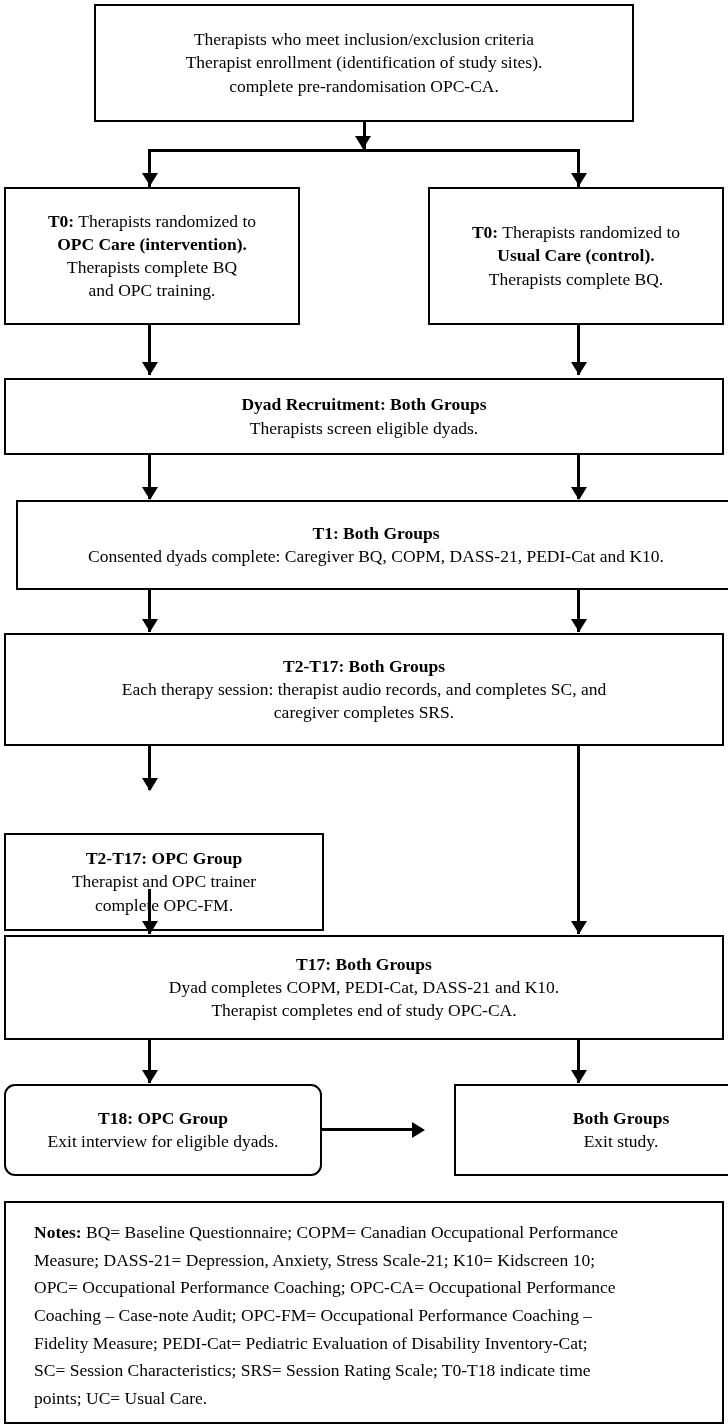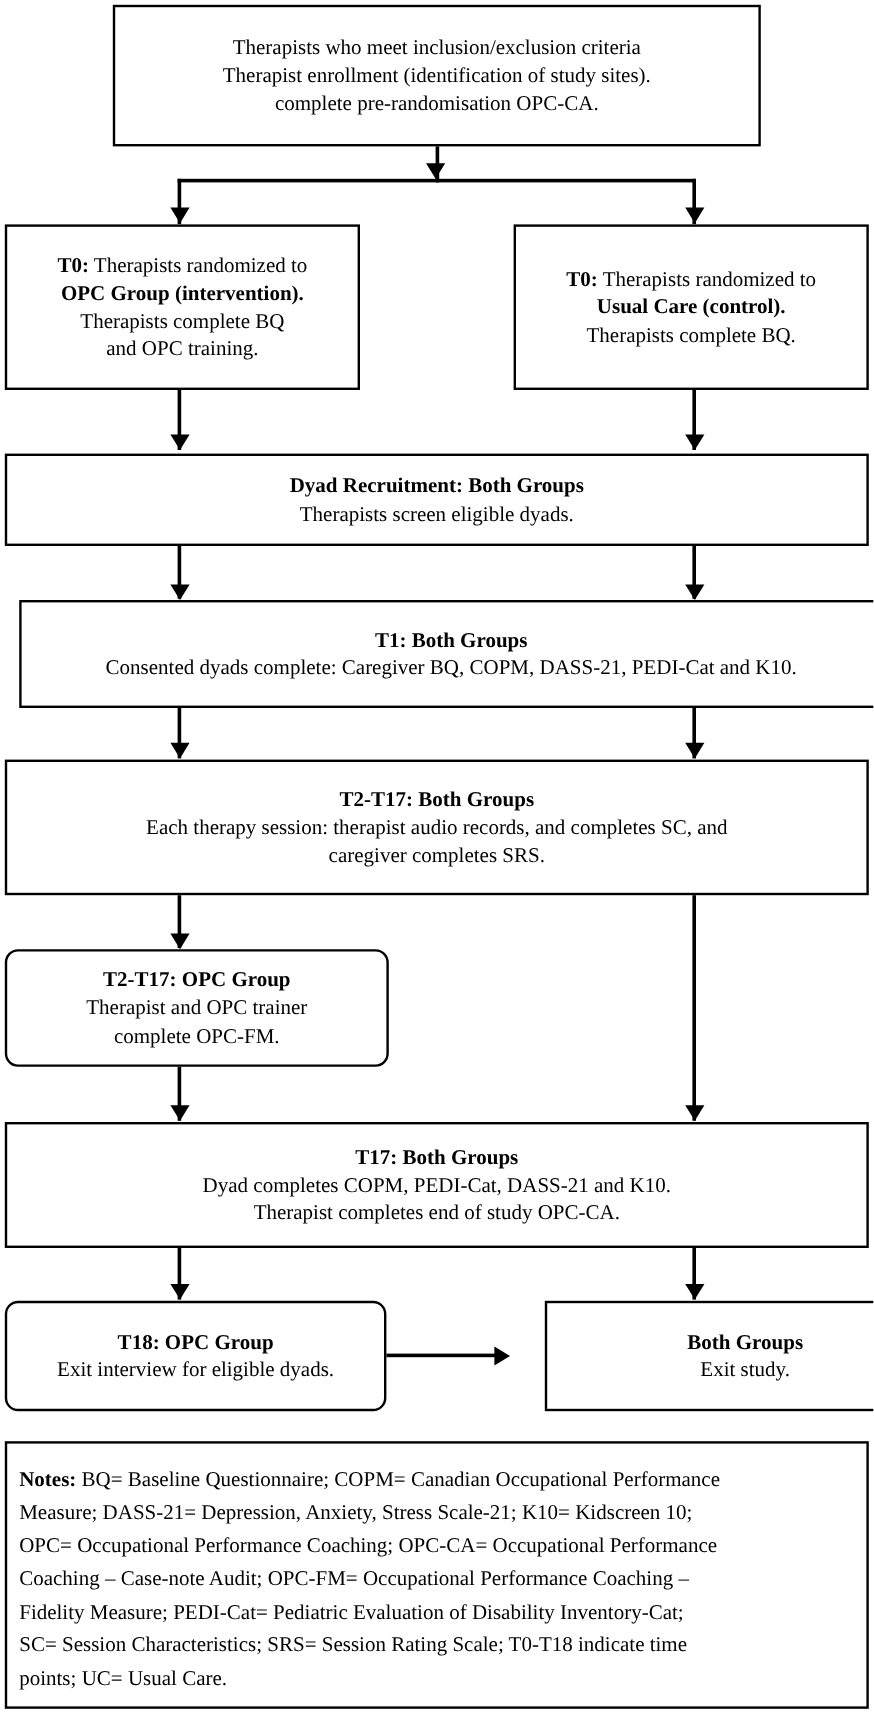--- a/index.html
+++ b/index.html
@@ -65,21 +65,21 @@
   
   #notes {
     position: absolute;
     left: 4px;
     top: 1201px;
     width: 720px;
     height: 223px;
     box-sizing: border-box;
     border: 2.5px solid #000000;
     background: #ffffff;
-    padding: 16px 14px 10px 10px;
+    padding: 16px 14px 10px 28px;
     font-size: 17.5px;
     line-height: 1.58;
     text-align: left;
   }
   #notes .nline { display: block; white-space: nowrap; }
 </style>
 </head>
 <body>
 
 <div id="page">
@@ -94,21 +94,21 @@
   <div class="arrowdown" style="left:355px; top:136px;"></div>
 
   <div class="hline" style="left:148px; top:149px; width:432px;"></div>
   <div class="vline" style="left:148px; top:149px; height:38px;"></div>
   <div class="arrowdown" style="left:141.5px; top:173px;"></div>
   <div class="vline" style="left:577px; top:149px; height:38px;"></div>
   <div class="arrowdown" style="left:570.5px; top:173px;"></div>
 
   <div class="box" style="left:4px; top:187px; width:296px; height:138px;">
     <span class="ln"><b class="bold">T0:</b><span> Therapists randomized to</span></span>
-    <span class="ln bold">OPC Group (intervention).</span>
+    <span class="ln bold">OPC Care (intervention).</span>
     <span class="ln">Therapists complete BQ</span>
     <span class="ln">and OPC training.</span>
   </div>
 
   <div class="box" style="left:428px; top:187px; width:296px; height:138px;">
     <span class="ln"><b class="bold">T0:</b><span> Therapists randomized to</span></span>
     <span class="ln bold">Usual Care (control).</span>
     <span class="ln">Therapists complete BQ.</span>
   </div>
 
@@ -142,21 +142,21 @@
     <span class="ln">Each therapy session: therapist audio records, and completes SC, and</span>
     <span class="ln">caregiver completes SRS.</span>
   </div>
 
   <div class="vline" style="left:148px; top:746px; height:44px;"></div>
   <div class="arrowdown" style="left:141.5px; top:778px;"></div>
 
   <div class="vline" style="left:577px; top:746px; height:188px;"></div>
   <div class="arrowdown" style="left:570.5px; top:921px;"></div>
 
-  <div class="box" style="left:4px; top:791px; width:320px; height:98px;border-radius:11px;">
+  <div class="box" style="left:4px; top:833px; width:320px; height:98px;">
     <span class="ln bold">T2-T17: OPC Group</span>
     <span class="ln">Therapist and OPC trainer</span>
     <span class="ln">complete OPC-FM.</span>
   </div>
 
   <div class="vline" style="left:148px; top:889px; height:45px;"></div>
   <div class="arrowdown" style="left:141.5px; top:921px;"></div>
 
   <div class="box" style="left:4px; top:935px; width:720px; height:105px;">
     <span class="ln bold">T17: Both Groups</span>

